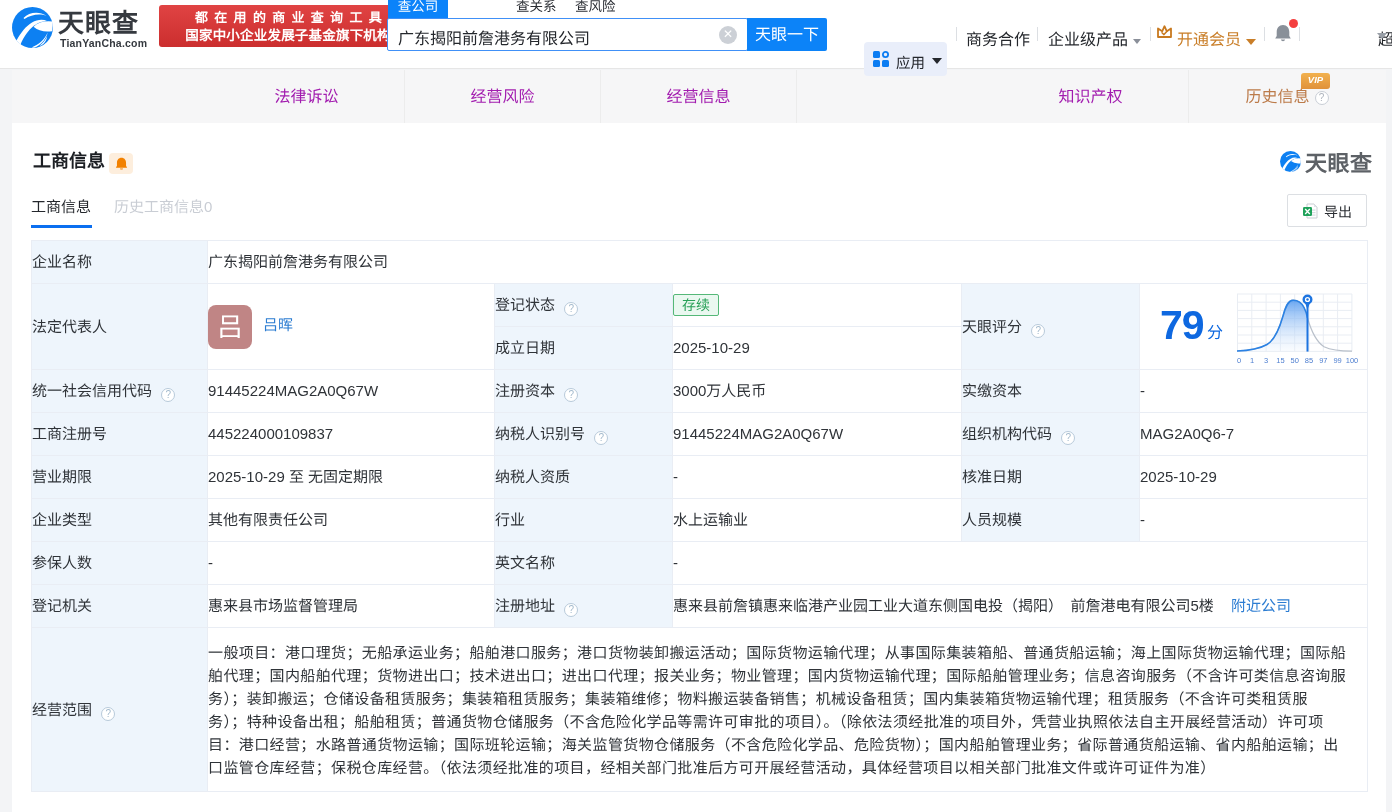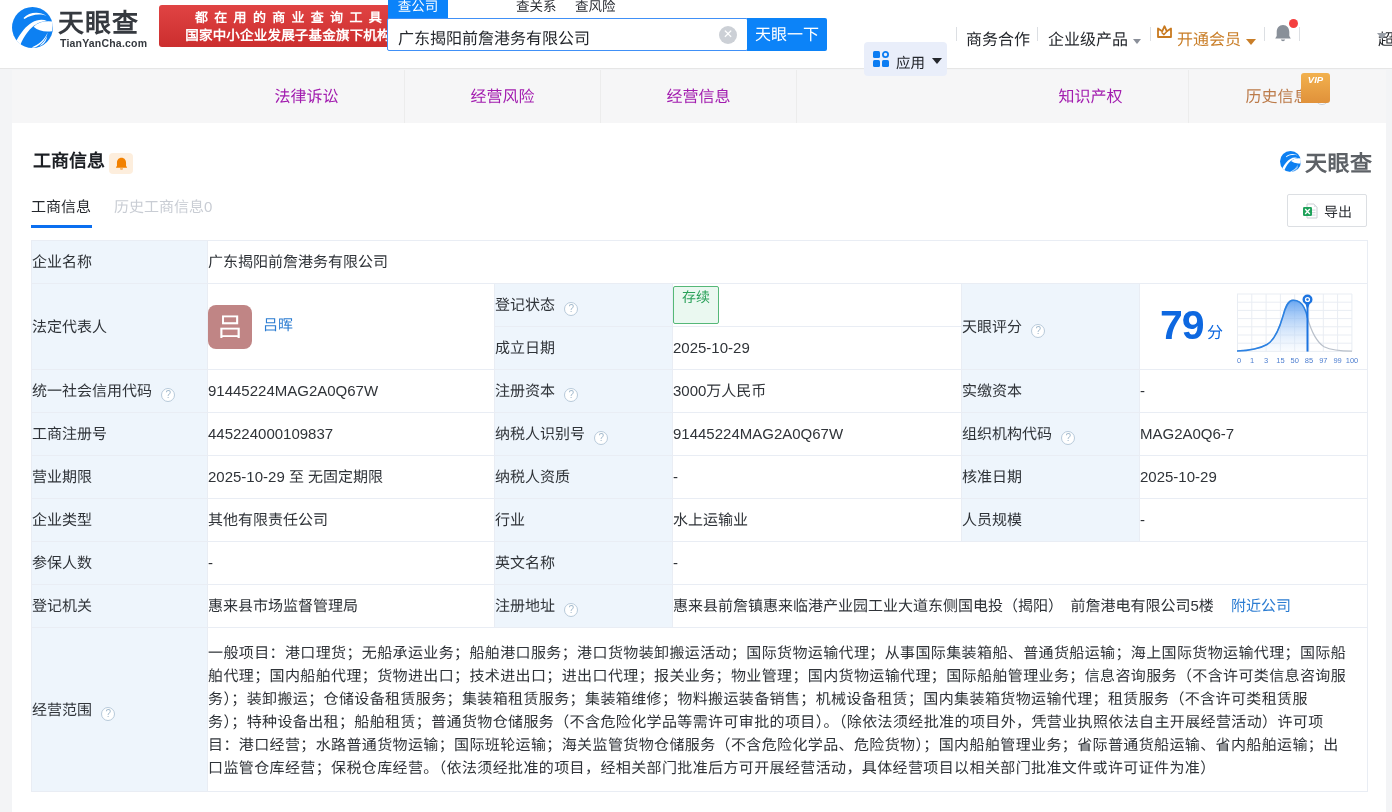--- a/index.html
+++ b/index.html
@@ -39,21 +39,21 @@
 .subtab1 { position:absolute; left:19px; top:125px; font-size:15px; color:#24272c; font-weight:500; }
 .subtab-line { position:absolute; left:19px; top:155px; width:61px; height:3px; background:#0b6ff0; }
 .subtab2 { position:absolute; left:102px; top:125px; font-size:15px; color:#c9cdd4; }
 #exportbtn { position:absolute; left:1275px; top:124px; width:80px; height:33px; border:1px solid #dcdfe3; border-radius:2px; background:#fff; font-size:14px; color:#2b2e33; display:flex; align-items:center; justify-content:center; }
 
 
 #tbl { position:absolute; left:19px; top:170px; width:1336px; border-collapse:collapse; table-layout:fixed; font-size:15px; color:#2f3338; }
 #tbl td { border:1px solid #e9edf4; padding:0 0; vertical-align:middle; line-height:1.45; }
 #tbl td.l { background:#eef5fc; }
 .qm { display:inline-block; width:14px; height:14px; border:1px solid #b8cada; border-radius:50%; color:#a3bacd; font-size:10px; line-height:12px; text-align:center; margin-left:5px; vertical-align:-2px; background:#fff;}
-.tag-green { display:inline-block; height:38px; line-height:20px; padding:0 8px; border:1px solid #55b878; border-radius:2px; background:#eaf8f0; color:#2aa159; font-size:14px; }
+.tag-green { display:inline-block; height:22px; line-height:20px; padding:0 8px; border:1px solid #55b878; border-radius:2px; background:#eaf8f0; color:#2aa159; font-size:14px; }
 .avatar { display:inline-block; width:44px; height:44px; border-radius:8px; background:#c08585; color:#fff; font-size:26px; text-align:center; line-height:44px; vertical-align:middle; }
 .blink { color:#2d7dd2; }
 </style>
 </head>
 <body>
 
 <div id="header">
   <svg class="abs" style="left:12px;top:7px" width="41" height="41" viewBox="0 0 41 41">
     <circle cx="20.5" cy="20.5" r="20.5" fill="#0d80f2"></circle>
     <path d="M11.5,11 C17,5.2 27,4 34.5,8.8 C28,6.2 19,7.5 12.5,12 Z" fill="#fff"></path>
@@ -109,21 +109,21 @@
 </div>
 
 <div id="page">
 <div id="card">
   <div id="tabbar">
     <div class="mtab" style="left:197px;">法律诉讼</div>
     <div class="mtab" style="left:393px;">经营风险</div>
     <div class="mtab" style="left:589px;">经营信息</div>
     <div class="mtab" style="left:981px;">知识产权</div>
     <div class="mtab" style="left:1177px;color:#bc7b4a;border-right:none;">历史信息<span class="qm" style="border-color:#c9ced6;color:#aeb4bd;vertical-align:1px;">?</span>
-      <div style="position:absolute;left:112px;top:3px;width:29px;height:30px;background:linear-gradient(180deg,#f2b14e,#e0913a);border-radius:3px 3px 3px 0;color:#fff;font-size:9.5px;font-weight:bold;font-style:italic;line-height:14px;text-align:center;">VIP</div>
+      <div style="position:absolute;left:112px;top:3px;width:29px;height:16px;background:linear-gradient(180deg,#f2b14e,#e0913a);border-radius:3px 3px 3px 0;color:#fff;font-size:9.5px;font-weight:bold;font-style:italic;line-height:14px;text-align:center;">VIP</div>
     </div>
   </div>
 
   <h2 id="secttl">工商信息</h2>
   <div id="bellbox"><svg style="margin-top:4px;" width="13" height="14" viewBox="0 0 18 19">
     <path d="M9,1 C5.1,1 2.7,4 2.7,8 L2.7,12 L1.2,14.6 L16.8,14.6 L15.3,12 L15.3,8 C15.3,4 12.9,1 9,1 Z" fill="#f28100"></path>
     <path d="M6.8,15.6 A2.3,2.3 0 0 0 11.2,15.6 Z" fill="#f28100"></path>
   </svg></div>
   <div id="wmark">
     <svg width="21" height="21" viewBox="0 0 41 41">

